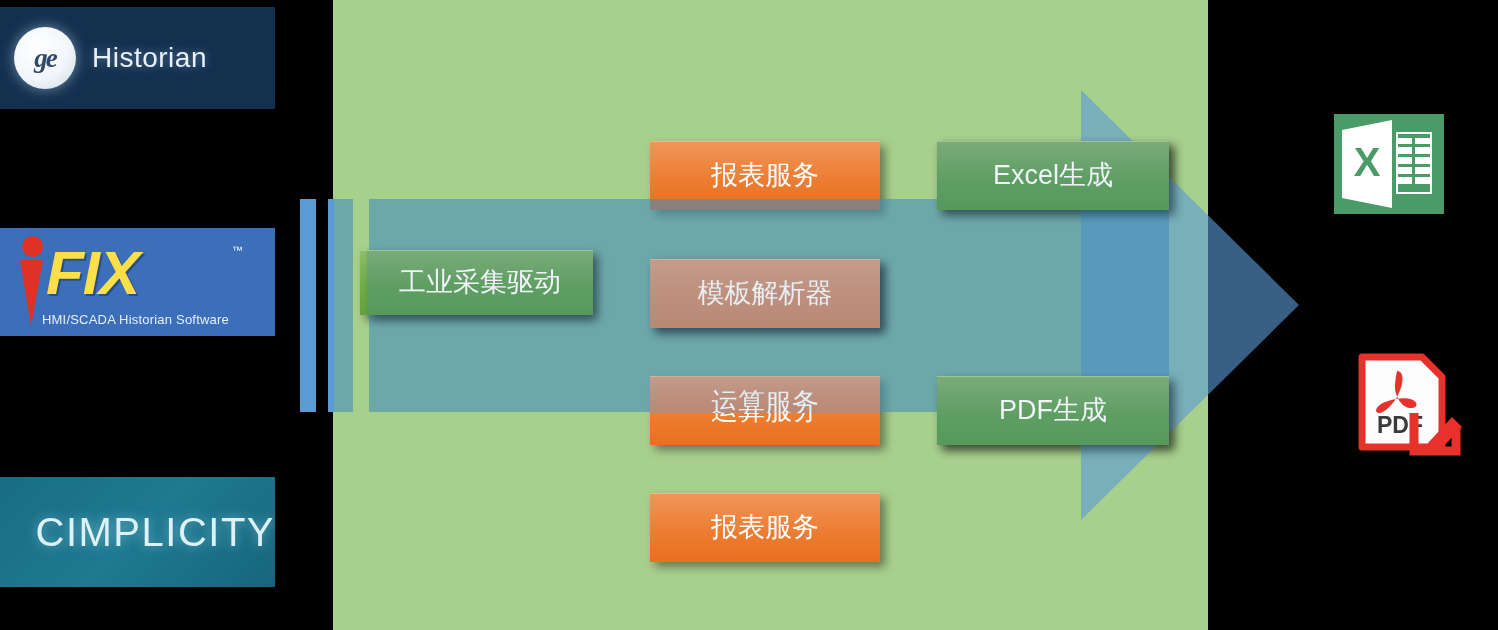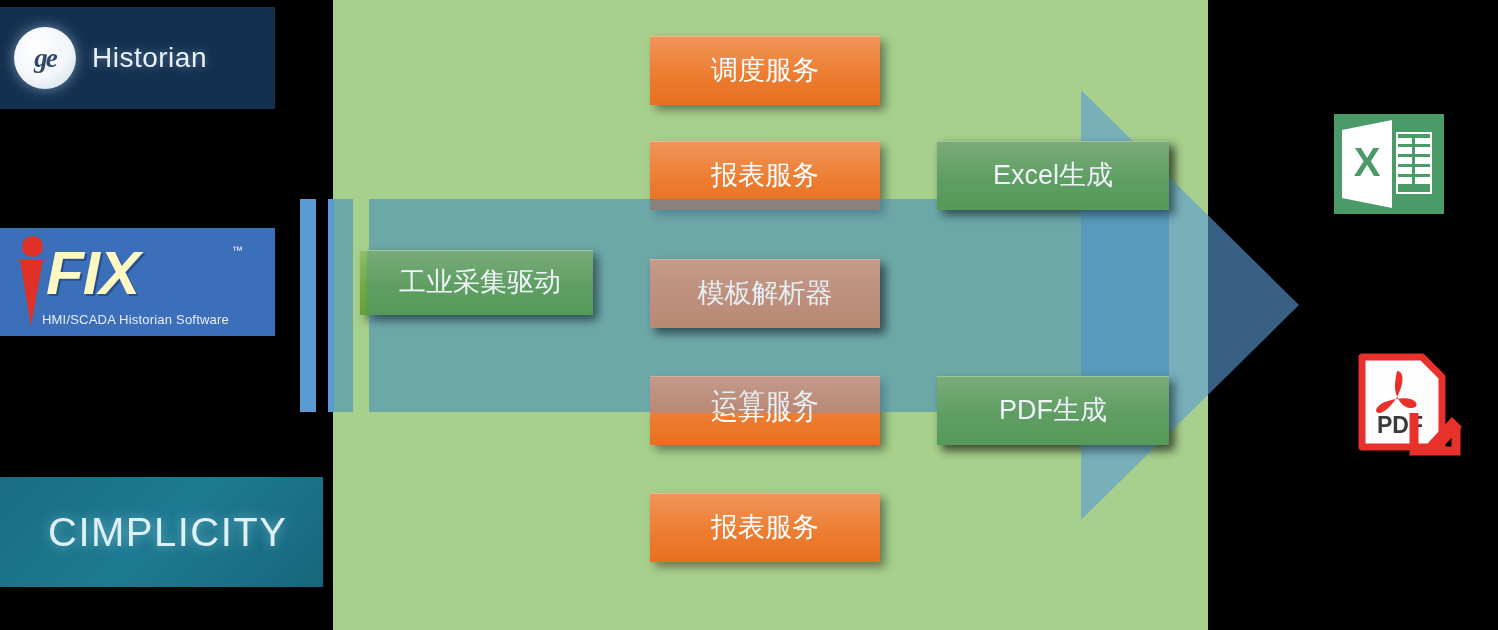--- a/index.html
+++ b/index.html
@@ -25,29 +25,29 @@
      text-shadow:0 0 10px rgba(200,225,250,.45);}
 
   .logo-ifix{top:228px;height:108px;background:#3b6fba;position:absolute;left:0;width:275px;}
   .ifix-i{position:absolute;left:16px;top:8px;width:34px;height:88px;}
   .ifix-i .dot{position:absolute;left:6px;top:0;width:21px;height:21px;border-radius:50%;
      background:#e03127;}
   .ifix-i .stem{position:absolute;left:4px;top:24px;width:0;height:0;
      border-left:11px solid transparent;border-right:12px solid transparent;
      border-top:66px solid #e03127;}
   .ifix-word{position:absolute;left:46px;top:9px;font-size:62px;font-weight:bold;
-     font-style:italic;color:#fef9c3;letter-spacing:-1px;
+     font-style:italic;color:#fde047;letter-spacing:-1px;
      text-shadow:2px 2px 0 rgba(20,40,80,.45);}
   .ifix-tm{position:absolute;left:232px;top:16px;color:#fff;font-size:11px;}
   .ifix-tag{position:absolute;left:42px;top:84px;color:#e7eef8;font-size:13px;
      letter-spacing:.2px;white-space:nowrap;}
 
   .logo-cimplicity{top:477px;height:110px;position:absolute;left:0;width:275px;
      background:linear-gradient(135deg,#196d85 0%,#1d7a91 50%,#17667d 100%);
-     display:flex;align-items:center;justify-content:flex-start;padding-left:48px;}
+     display:flex;align-items:center;justify-content:flex-end;}
   .cimp-word{color:#ddf1f8;font-size:40px;letter-spacing:1.5px;
      text-shadow:0 0 12px rgba(200,240,255,.5);}
 
   
   .green-panel{position:absolute;left:333px;top:0;width:875px;height:630px;
      background:#a8d08d;}
 
   
   .bar-solid{position:absolute;left:300px;top:199px;width:16px;height:213px;
      background:#5b9bd5;}
@@ -111,23 +111,20 @@
   <div class="logo-cimplicity">
     <div class="cimp-word">CIMPLICITY</div>
   </div>
 
   <div class="green-panel"></div>
 
   <div class="bar-solid"></div>
   <div class="bar-solid2"></div>
   <div class="band-stub"></div>
 
-  <div class="box bx-orange" style="left:650px;top:36px;width:230px;height:68px;">
-    <span class="lbl24">调度服务</span>
-  </div>
 
   <div class="box bx-orange" style="left:650px;top:141px;width:230px;height:68px;">
     <span class="lbl24">报表服务</span>
   </div>
 
   <div class="box bx-muted" style="left:650px;top:259px;width:230px;height:68px;">
     <span class="lbl24-dim">模板解析器</span>
   </div>
 
   <div class="box bx-orange" style="left:650px;top:376px;width:230px;height:68px;">

